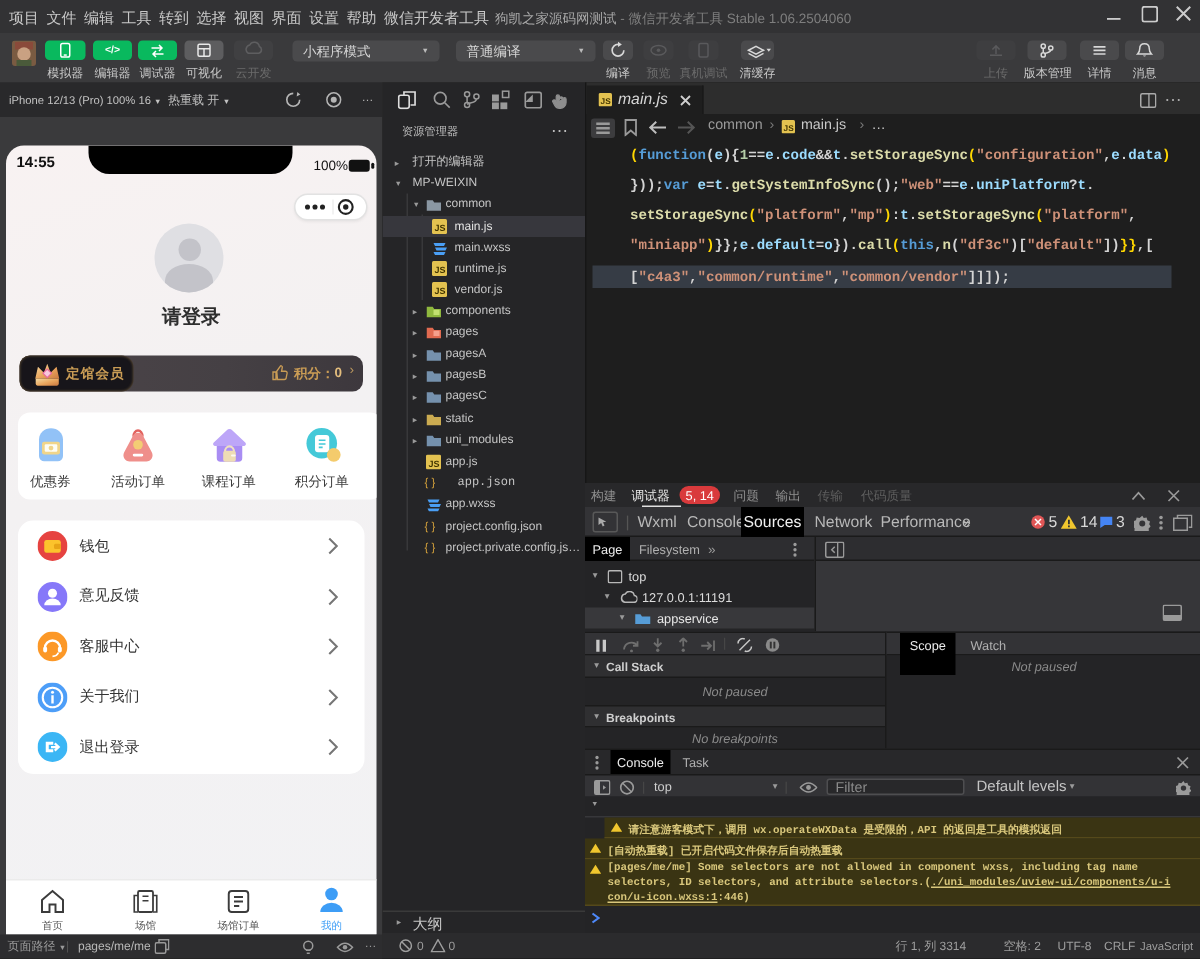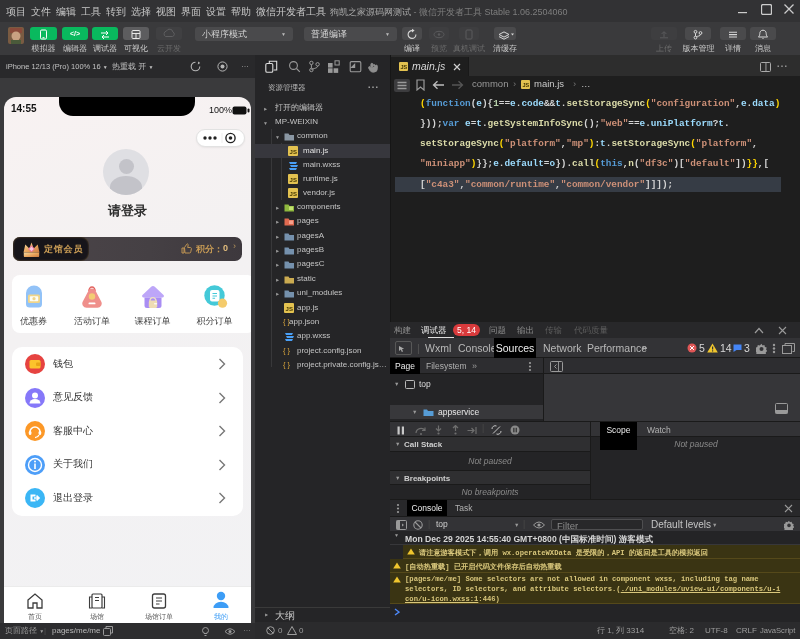--- a/index.html
+++ b/index.html
@@ -489,21 +489,21 @@
       </div>
   <div class="trow" style="top:245.5px;text-align:center;">
         <svg class="ticon" style="left:29px;" width="10" height="10">
           <rect width="10" height="10" rx="1" fill="#e3c250"></rect>
           <text x="1.6" y="8" font-size="6" font-weight="bold" fill="#433600">JS</text>
         </svg>
         <span class="tlab" style="left:42px;">app.js</span>
       </div>
   <div class="trow" style="top:259.9px;">
         <span class="abs" style="left:28px;top:0;color:#d8a43c;font-size:7.5px;">{&nbsp;}</span>
-        <span class="tlab" style="left:34px;">app.json</span>
+        <span class="tlab" style="left:50px;font-family:Liberation Mono, monospace;">app.json</span>
       </div>
   <div class="trow" style="top:274.3px;padding-left:42px;">
         <svg class="ticon" style="left:29px;" width="10" height="10">
           <path d="M1 2 h8 l-1 2 h-6 z M2 5 h8 l-1 2 h-6 z M1 8 h8 l-1 2 h-6 z" fill="#4a9ff5"></path>
         </svg>
         <span class="tlab" style="left:42px;">app.wxss</span>
       </div>
   <div class="trow" style="top:288.7px;">
         <span class="abs" style="left:28px;top:0;color:#d8a43c;font-size:7.5px;">{&nbsp;}</span>
         <span class="tlab" style="left:42px;">project.config.json</span>
@@ -637,20 +637,27 @@
             <circle cx="2" cy="9" r="1.1" fill="#9a9a9a"></circle>
           </svg>
     </div>
     <div style="position:absolute;left:4px;top:19px;width:149px;height:14px;line-height:14px;color:#dcdcdc;">
       <span style="position:absolute;left:0;top:0;color:#9a9a9a;font-size:5.5px;">▼</span>
       <svg style="position:absolute;left:11px;top:3px;" width="10" height="9">
             <rect x="0.5" y="0.5" width="9" height="8" rx="1" fill="none" stroke="#b8b8b8" stroke-width="1"></rect>
           </svg>
       <span style="position:absolute;left:25px;">top</span>
     </div>
+    <div style="position:absolute;left:4px;top:33px;width:149px;height:14px;line-height:14px;color:#dcdcdc;">
+      <span style="position:absolute;left:8px;top:0;color:#9a9a9a;font-size:5.5px;">▼</span>
+      <svg style="position:absolute;left:19px;top:3px;" width="12" height="9">
+            <path d="M3.5 7.5 a2.8 2.8 0 0 1 0.4-5.5 a3.2 3.2 0 0 1 6 1 a2.2 2.2 0 0 1 -0.6 4.5 z" fill="none" stroke="#b8b8b8" stroke-width="1"></path>
+          </svg>
+      <span style="position:absolute;left:34px;">127.0.0.1:11191</span>
+    </div>
     <div style="position:absolute;left:0;top:47px;width:153px;height:14px;line-height:14px;color:#e8e8e8;background:#38383b;">
       <span style="position:absolute;left:22px;top:0;color:#9a9a9a;font-size:5.5px;">▼</span>
       <svg style="position:absolute;left:33px;top:3px;" width="11" height="9">
             <path d="M0.5 1.5 h3.5 l1 1.5 h5.5 v5 h-10 z" fill="#569cd6"></path>
           </svg>
       <span style="position:absolute;left:48px;">appservice</span>
     </div>
   </div>
   <div class="seg" style="left:153px;top:36px;width:257px;height:63px;background:#363639;border-left:1px solid #1a1a1a;">
     <div style="position:absolute;left:0;top:0;width:257px;height:16px;background:#2d2d30;border-bottom:1px solid #1a1a1a;">
@@ -749,21 +756,20 @@
     <span style="position:absolute;left:261px;color:#c5c5c5;font-size:10px;">Default levels</span>
     <span style="position:absolute;left:322px;top:1px;color:#9a9a9a;font-size:5.5px;">▼</span>
     <svg style="position:absolute;left:394px;top:3px;" width="10" height="10">
           <path d="M5 0.7 l0.9 1.5 l1.7-0.4 l0.5 1.7 l1.6 0.6 l-0.5 1.7 l1.1 1.4 l-1.4 1.1 l0.1 1.8 l-1.8 0.1 l-0.9 1.5 l-1.6-0.8 l-1.6 0.8 l-0.9-1.5 l-1.8-0.1 l0.1-1.8 l-1.4-1.1 l1.1-1.4 l-0.5-1.7 l1.6-0.6 l0.5-1.7 l1.7 0.4 z" fill="#9a9a9a"></path>
           <circle cx="5" cy="5.4" r="1.8" fill="#333336"></circle>
         </svg>
   </div>
   <div class="seg" id="clog" style="left:0;top:209px;width:410px;height:91px;background:#242426;font-family:'Liberation Mono',monospace;font-size:7.2px;font-weight:bold;color:#d6d6d6;white-space:nowrap;">
     <div style="position:absolute;left:0;top:0;width:410px;height:13.5px;border-bottom:1px solid #37373a;">
       <span style="position:absolute;left:5px;top:2px;font-size:5px;color:#9a9a9a;">▼</span>
-      <span style="position:absolute;left:15px;top:2.5px;font-family:'Liberation Sans',sans-serif;font-size:8.6px;font-weight:bold;">Mon Dec 29 2025 14:55:40 GMT+0800 (中国标准时间) 游客模式</span>
     </div>
     <div style="position:absolute;left:13px;top:13.5px;width:397px;height:14.5px;background:#3a3413;border-bottom:1px solid #55491a;">
       <svg style="position:absolute;left:4px;top:3.5px;" width="8" height="7">
             <path d="M4 0.5 L7.8 6.5 H0.2 Z" fill="#f0c62e"></path>
           </svg>
       <span style="position:absolute;left:16px;top:3px;color:#d9c77c;">请注意游客模式下，调用 wx.operateWXData 是受限的，API 的返回是工具的模拟返回</span>
     </div>
     <div style="position:absolute;left:0;top:28px;width:410px;height:13.5px;background:#3a3413;border-bottom:1px solid #55491a;">
       <svg style="position:absolute;left:3px;top:3px;" width="8" height="7">
             <path d="M4 0.5 L7.8 6.5 H0.2 Z" fill="#f0c62e"></path>

